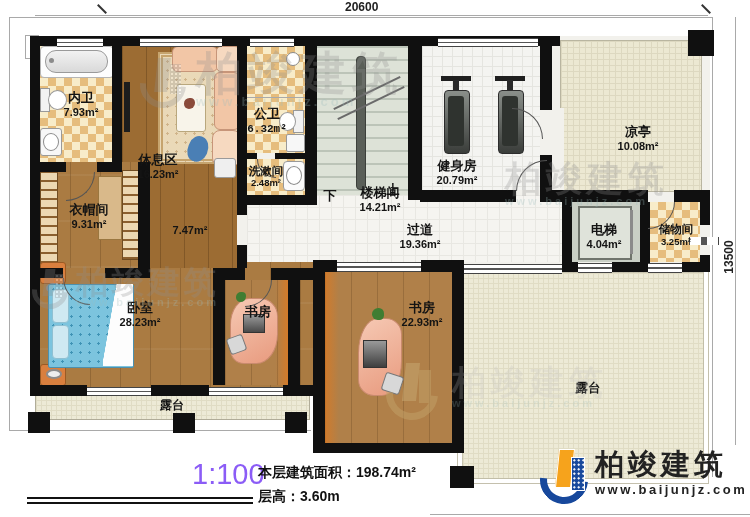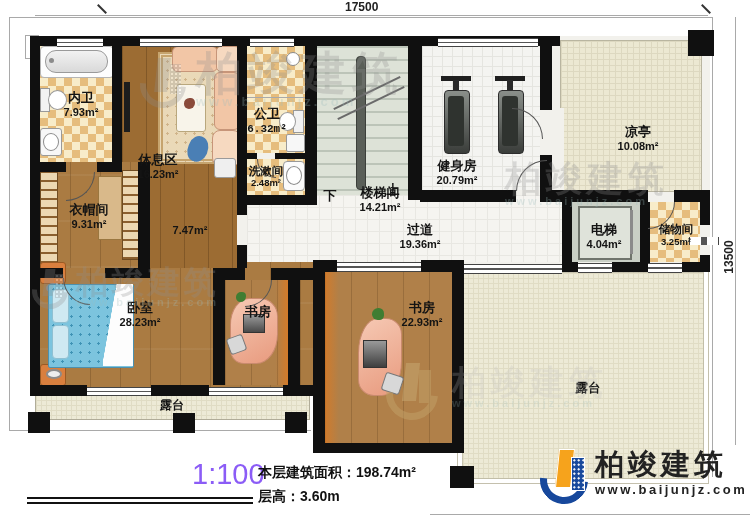--- a/index.html
+++ b/index.html
@@ -63,21 +63,21 @@
   .furn{position:absolute;}
 </style>
 </head>
 <body>
 
 <div id="stage">
 
   <div class="pline" style="left:35px;top:15px;width:673px;height:1px;"></div>
   <div class="abs" style="left:96px;top:8px;width:12px;height:2px;background:#333;transform:rotate(45deg);"></div>
   <div class="abs" style="left:700px;top:8px;width:12px;height:2px;background:#333;transform:rotate(45deg);"></div>
-  <div class="dimtxt" style="left:345px;top:0px;">17500</div>
+  <div class="dimtxt" style="left:345px;top:0px;">20600</div>
   <div class="pline" style="left:735px;top:17px;width:1px;height:428px;"></div>
   <div class="dimtxt" style="left:712px;top:250px;transform:rotate(-90deg);transform-origin:center;">13500</div>
 
   <div class="pline" style="left:9px;top:17px;width:703px;height:1px;"></div>
   <div class="pline" style="left:9px;top:17px;width:1px;height:413px;"></div>
   <div class="pline" style="left:9px;top:430px;width:302px;height:1px;"></div>
   <div class="pline" style="left:712px;top:17px;width:1px;height:460px;"></div>
   <div class="pline" style="left:430px;top:514px;width:320px;height:1px;"></div>
   <div class="abs" style="left:25px;top:35px;width:12px;height:22px;border:1px solid #a9a9a9;background:#fff;"></div>
 

